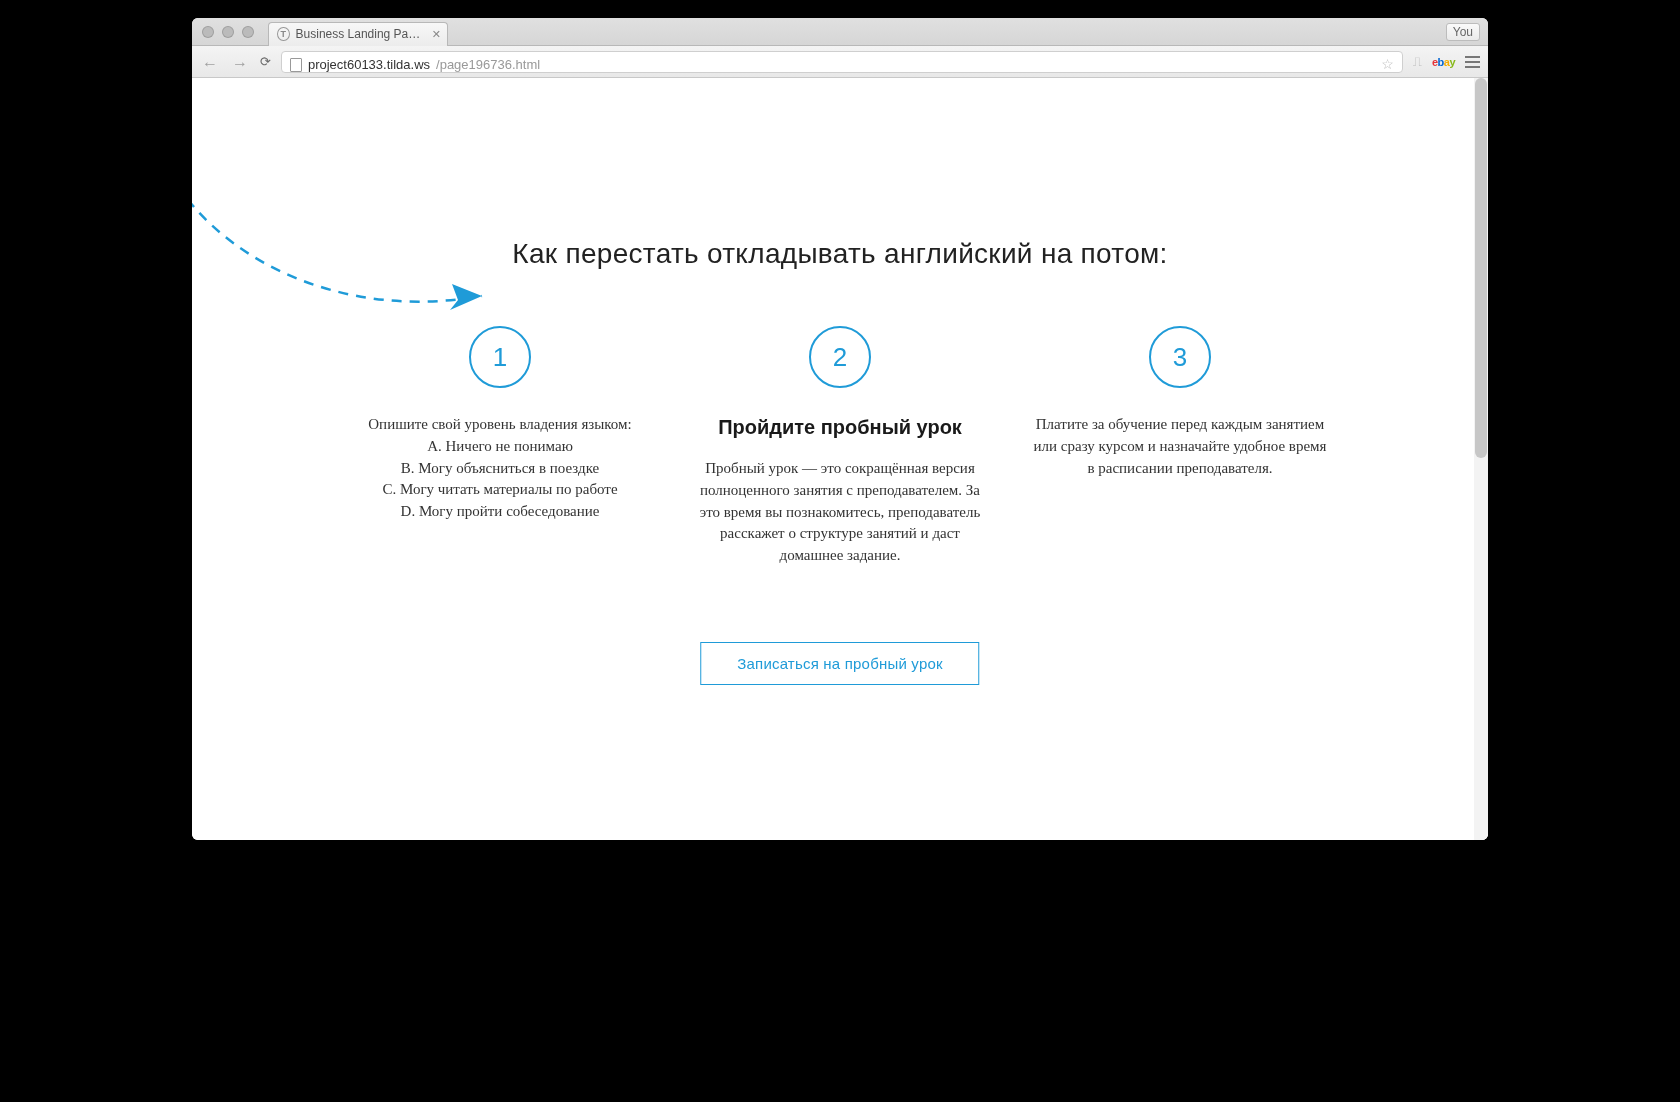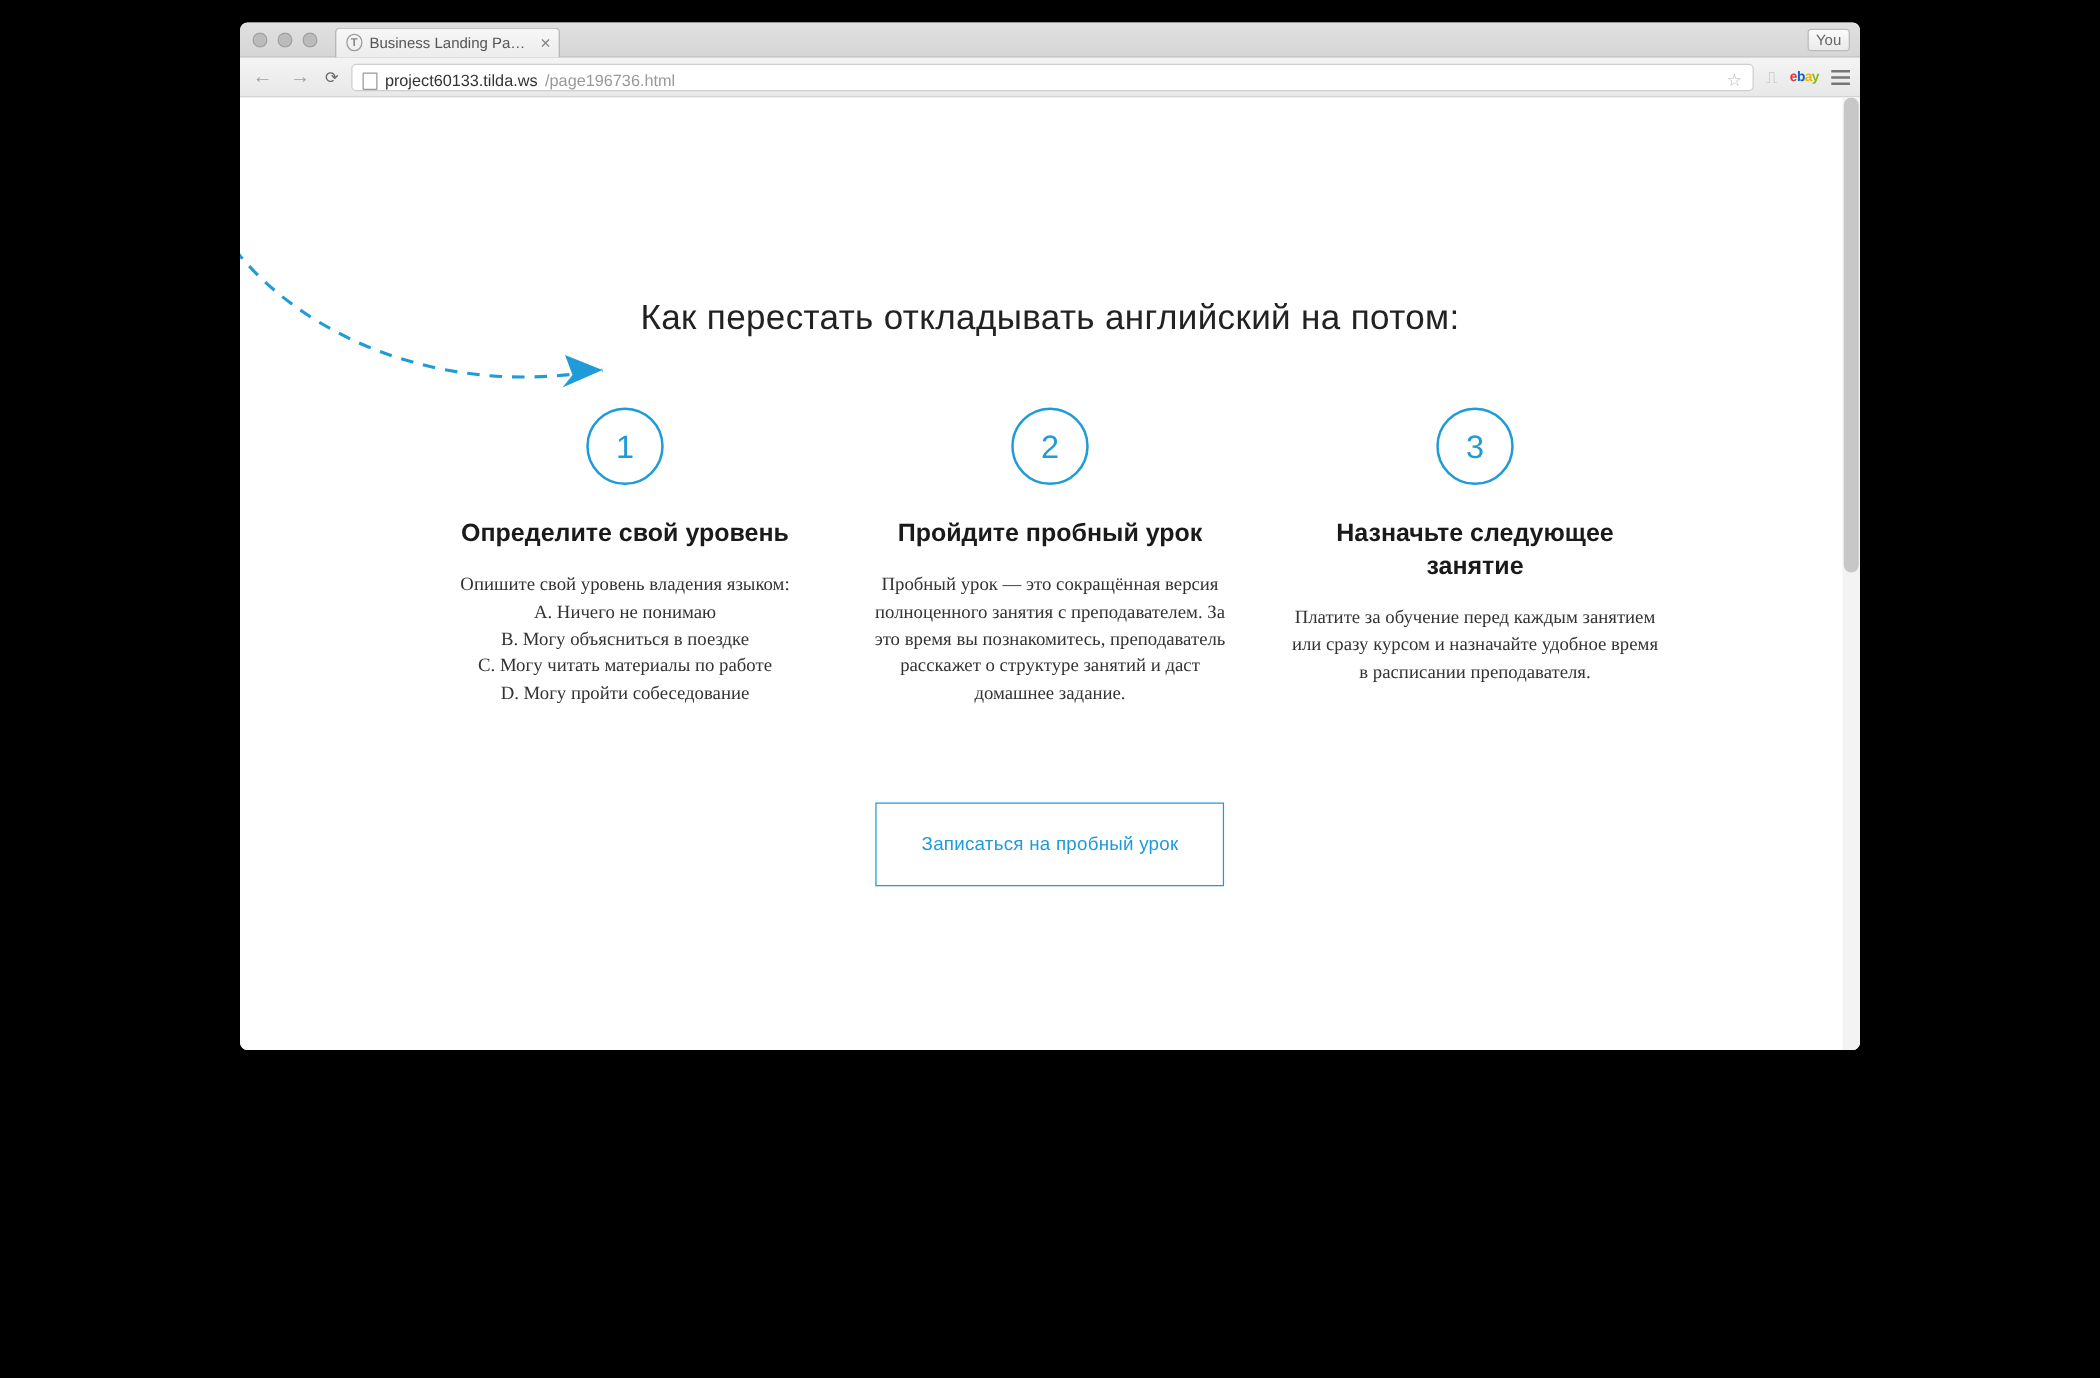--- a/index.html
+++ b/index.html
@@ -177,21 +177,21 @@
   }
   .cta {
     position: absolute;
     top: 564px;
     left: 50%;
     transform: translateX(-50%);
     border: 1px solid #1f9bd8;
     color: #1f9bd8;
     font-size: 15px;
     font-weight: 500;
-    padding: 24px 36px;
+    padding: 12px 36px;
     background: #fff;
     cursor: pointer;
     letter-spacing: 0.2px;
   }
 </style>
 </head>
 <body>
 
 <div class="browser-window">
 
@@ -239,35 +239,33 @@
     <svg class="arrow-svg" viewBox="0 0 400 240">
       <path d="M 0 0 C 10 100, 150 210, 330 178" stroke="#1f9bd8" stroke-width="2.5" stroke-dasharray="10 8" fill="none"></path>
       <polygon points="330,178 300,166 306,182 298,192" fill="#1f9bd8"></polygon>
     </svg>
 
     <div class="heading">Как перестать откладывать английский на потом:</div>
 
     <div class="steps">
       <div class="step">
         <div class="step-circle">1</div>
-        <div class="step-title">Определите свой уровень</div>
         <div class="step-desc">Опишите свой уровень владения языком:
 A. Ничего не понимаю
 B. Могу объясниться в поездке
 C. Могу читать материалы по работе
 D. Могу пройти собеседование</div>
       </div>
       <div class="step">
         <div class="step-circle">2</div>
         <div class="step-title">Пройдите пробный урок</div>
         <div class="step-desc">Пробный урок — это сокращённая версия полноценного занятия с преподавателем. За это время вы познакомитесь, преподаватель расскажет о структуре занятий и даст домашнее задание.</div>
       </div>
       <div class="step">
         <div class="step-circle">3</div>
-        <div class="step-title">Назначьте следующее занятие</div>
         <div class="step-desc">Платите за обучение перед каждым занятием или сразу курсом и назначайте удобное время в расписании преподавателя.</div>
       </div>
     </div>
 
     <button class="cta">Записаться на пробный урок</button>
 
   </div>
 </div>
 
 </body></html>

